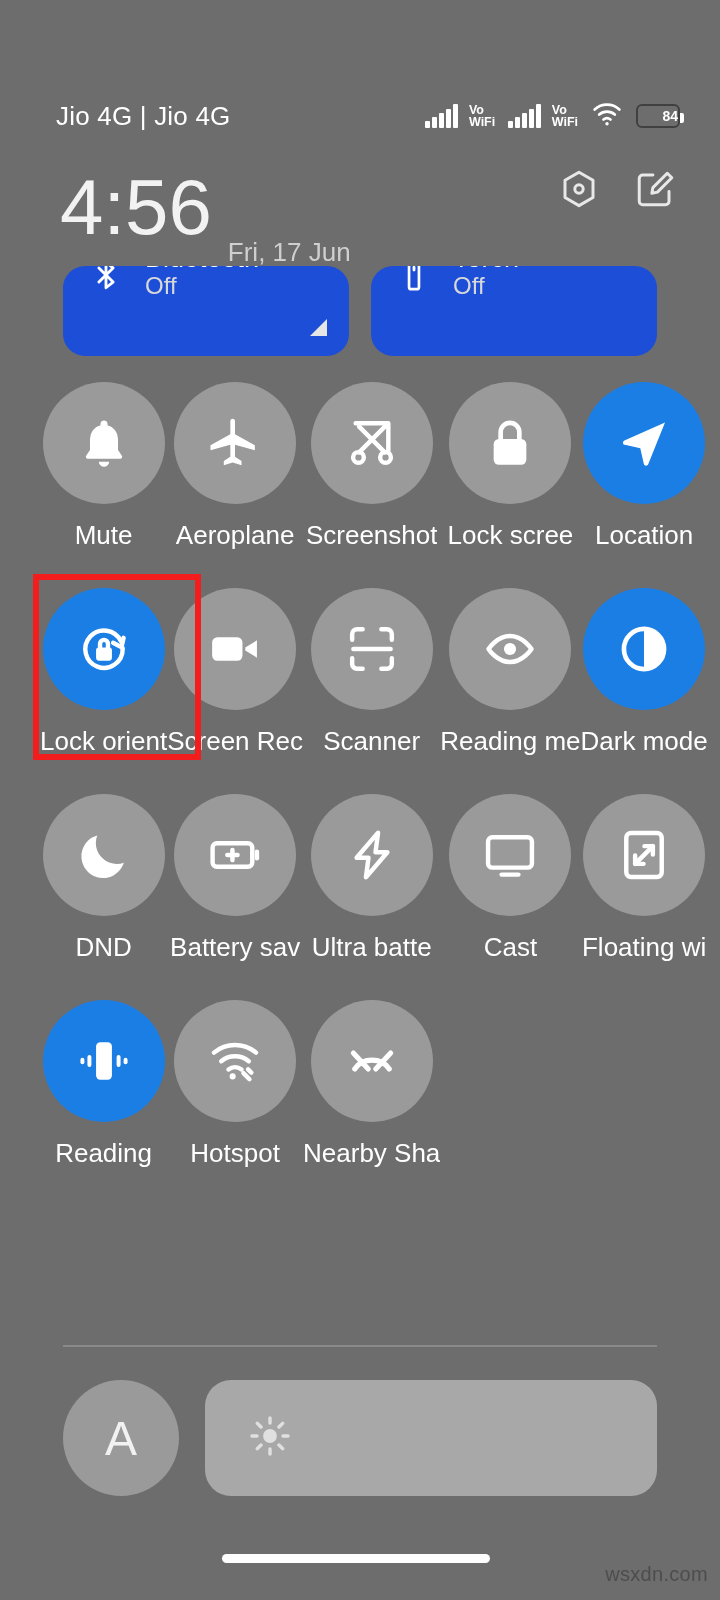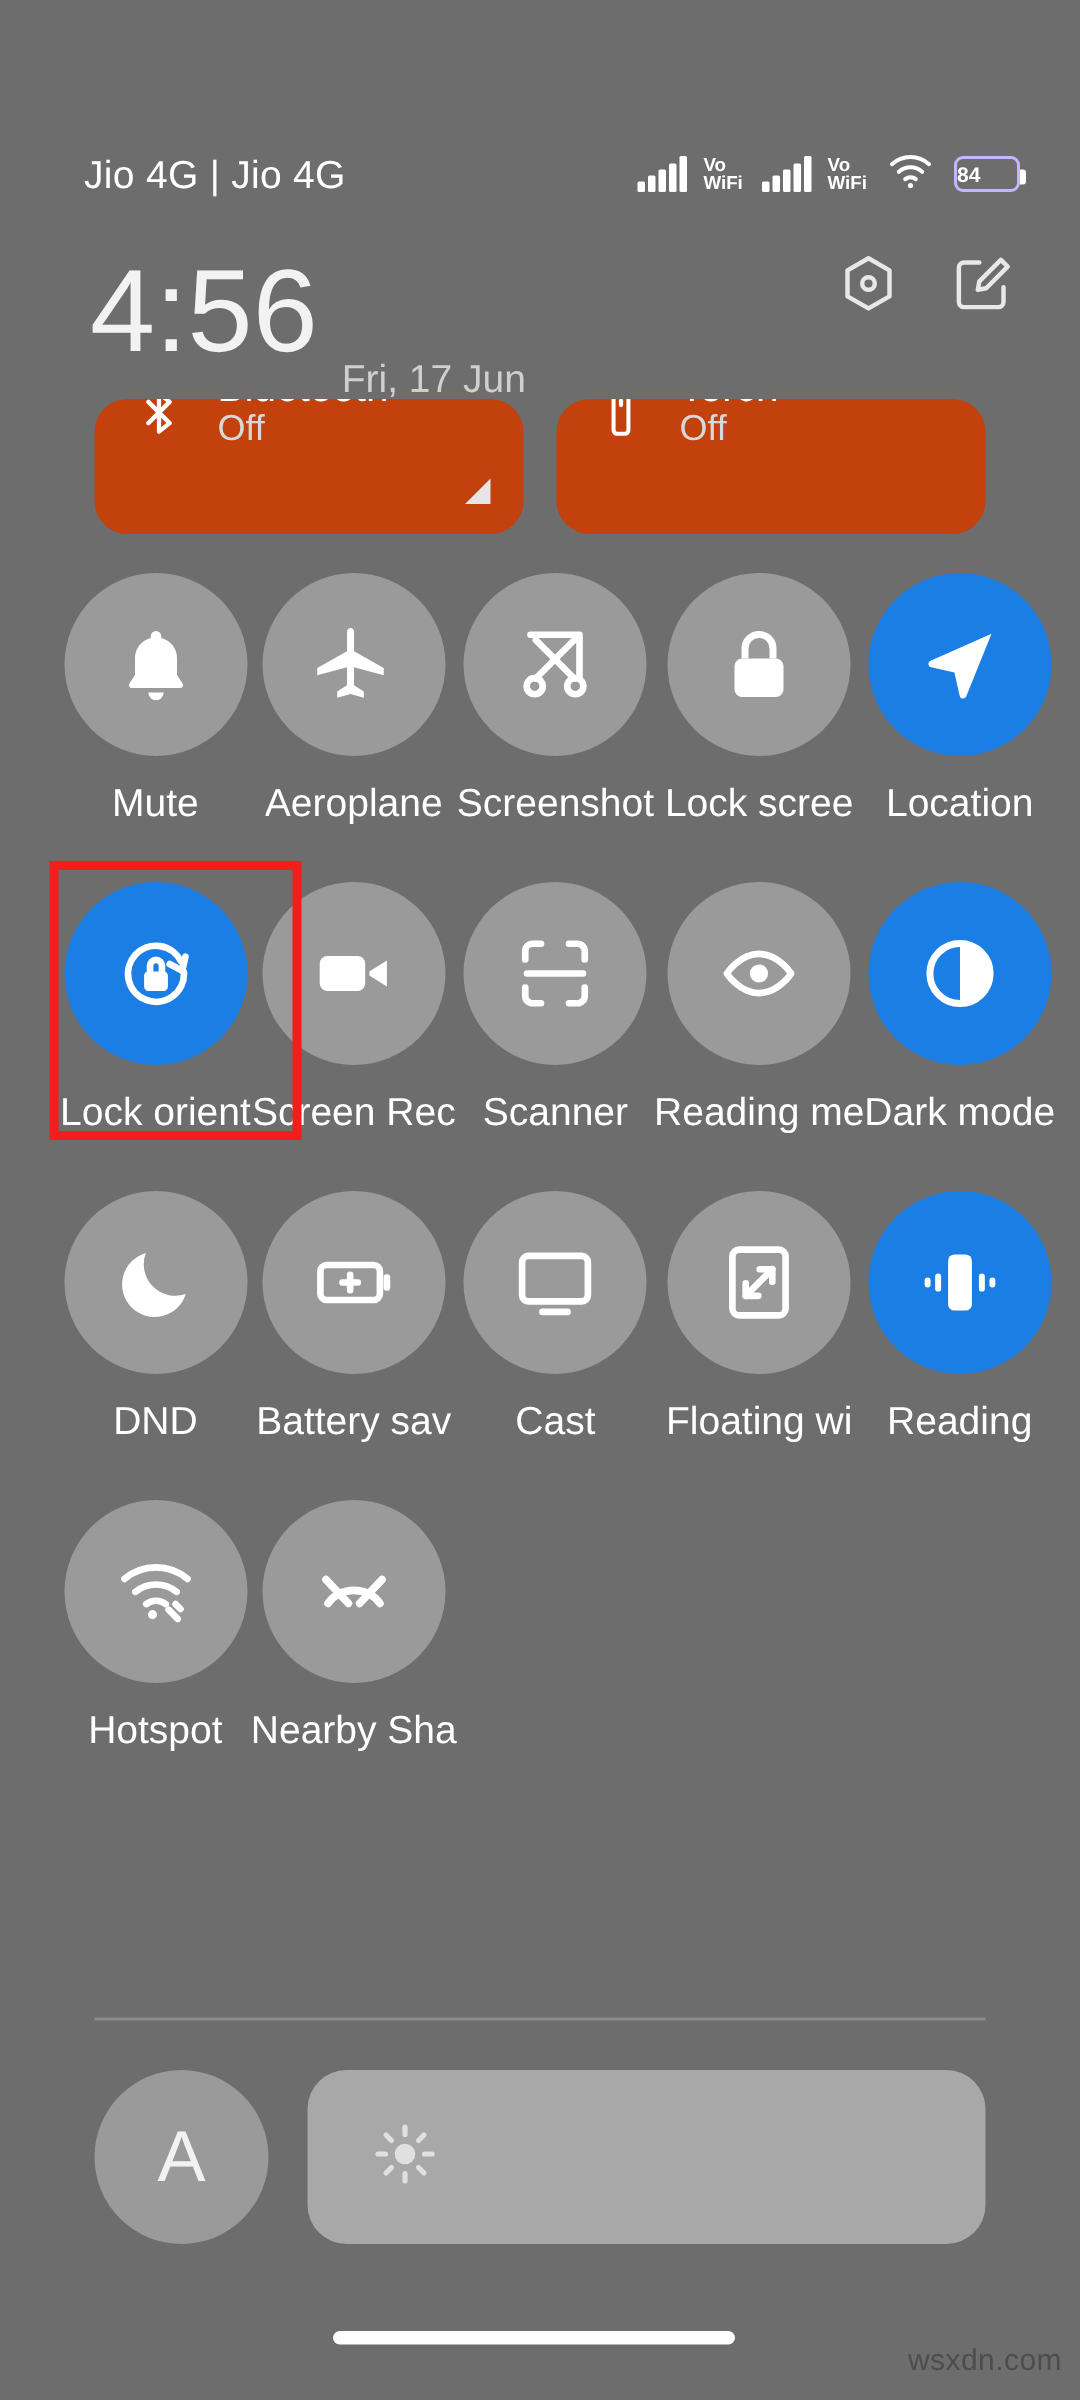--- a/index.html
+++ b/index.html
@@ -25,22 +25,22 @@
   .bars i { display:block; width:4.5px; background:#fff; border-radius:1px; }
   .bars i:nth-child(1){height:7px;}
   .bars i:nth-child(2){height:11px;}
   .bars i:nth-child(3){height:15px;}
   .bars i:nth-child(4){height:19px;}
   .bars i:nth-child(5){height:24px;}
   .volte { display:flex; flex-direction:column; align-items:flex-start;
            line-height:1; font-size:12.5px; font-weight:bold; margin-left:2px; margin-right:4px;}
   .volte span:last-child{ font-size:12.5px; }
   .battery {
-    position:relative; width:44px; height:24px; border:2px solid #c4b5fd;
-    border-radius:6px; display:flex; align-items:center; justify-content:flex-start;
+    position:relative; width:44px; height:24px; border:2px solid #404040;
+    border-radius:6px; display:flex; align-items:center; justify-content:flex-end;
     font-size:14px; font-weight:bold; margin-left:4px;
   }
   .battery::after{
     content:""; position:absolute; right:-6px; top:7px; width:4px; height:10px;
     background:#fff; border-radius:0 2px 2px 0;
   }
 
   
   .header {
     position:absolute; top:168px; left:0; right:0; height:110px;
@@ -50,21 +50,21 @@
   .date { font-size:26px; color:#cfcfcf; margin-left:16px; align-self:flex-end; padding-bottom:10px;}
   .header-actions { margin-left:auto; display:flex; align-items:center; gap:34px; }
   .hdr-icon { width:42px; height:42px; display:block; }
 
   
   .cards {
     position:absolute; top:266px; left:0; right:0; height:90px;
     display:flex; gap:22px; padding:0 63px;
   }
   .card {
-    flex:1; background:#c2410c; border-radius:22px; position:relative;
+    flex:1; background:#1d4ed8; border-radius:22px; position:relative;
     display:flex; align-items:flex-start; padding:0 0 0 26px; overflow:hidden;
   }
   .card-ico { width:34px; height:46px; margin-top:-8px; flex:none; }
   .card-txt { margin-left:22px; margin-top:-22px; }
   .card-title { font-size:27px; color:#fff; line-height:1.05; }
   .card-sub { font-size:24px; color:#d8d8d8; margin-top:4px; }
   .card-corner {
     position:absolute; right:22px; bottom:20px; width:0; height:0;
     border-left:17px solid transparent; border-bottom:17px solid #e6e6e6;
   }
@@ -336,20 +336,28 @@
     <span class="circle">
       <svg viewBox="0 0 24 24" fill="none" stroke="#fff" stroke-width="1.9" stroke-linecap="round">
         <rect x="2.4" y="7" width="17" height="10" rx="1.8"></rect>
         <path d="M21.4 10.6v2.8"></path>
         <path d="M10.9 9.8v4.4M8.7 12h4.4"></path>
       </svg>
     </span>
     <span class="label">Battery sav</span>
   </div>
 
+  <div class="tile">
+    <span class="circle">
+      <svg viewBox="0 0 24 24" fill="none" stroke="#fff" stroke-width="1.9" stroke-linejoin="round">
+        <path d="M14.6 2.4L5.4 13.2h5.1l-1.1 8.4 9.2-10.8h-5.1z"></path>
+      </svg>
+    </span>
+    <span class="label">Ultra batte</span>
+  </div>
 
   <div class="tile">
     <span class="circle">
       <svg viewBox="0 0 24 24" fill="none" stroke="#fff" stroke-width="1.9" stroke-linecap="round">
         <rect x="2.6" y="4.4" width="18.8" height="13" rx="1.8"></rect>
         <path d="M8.4 20.4h7.2"></path>
       </svg>
     </span>
     <span class="label">Cast</span>
   </div>

